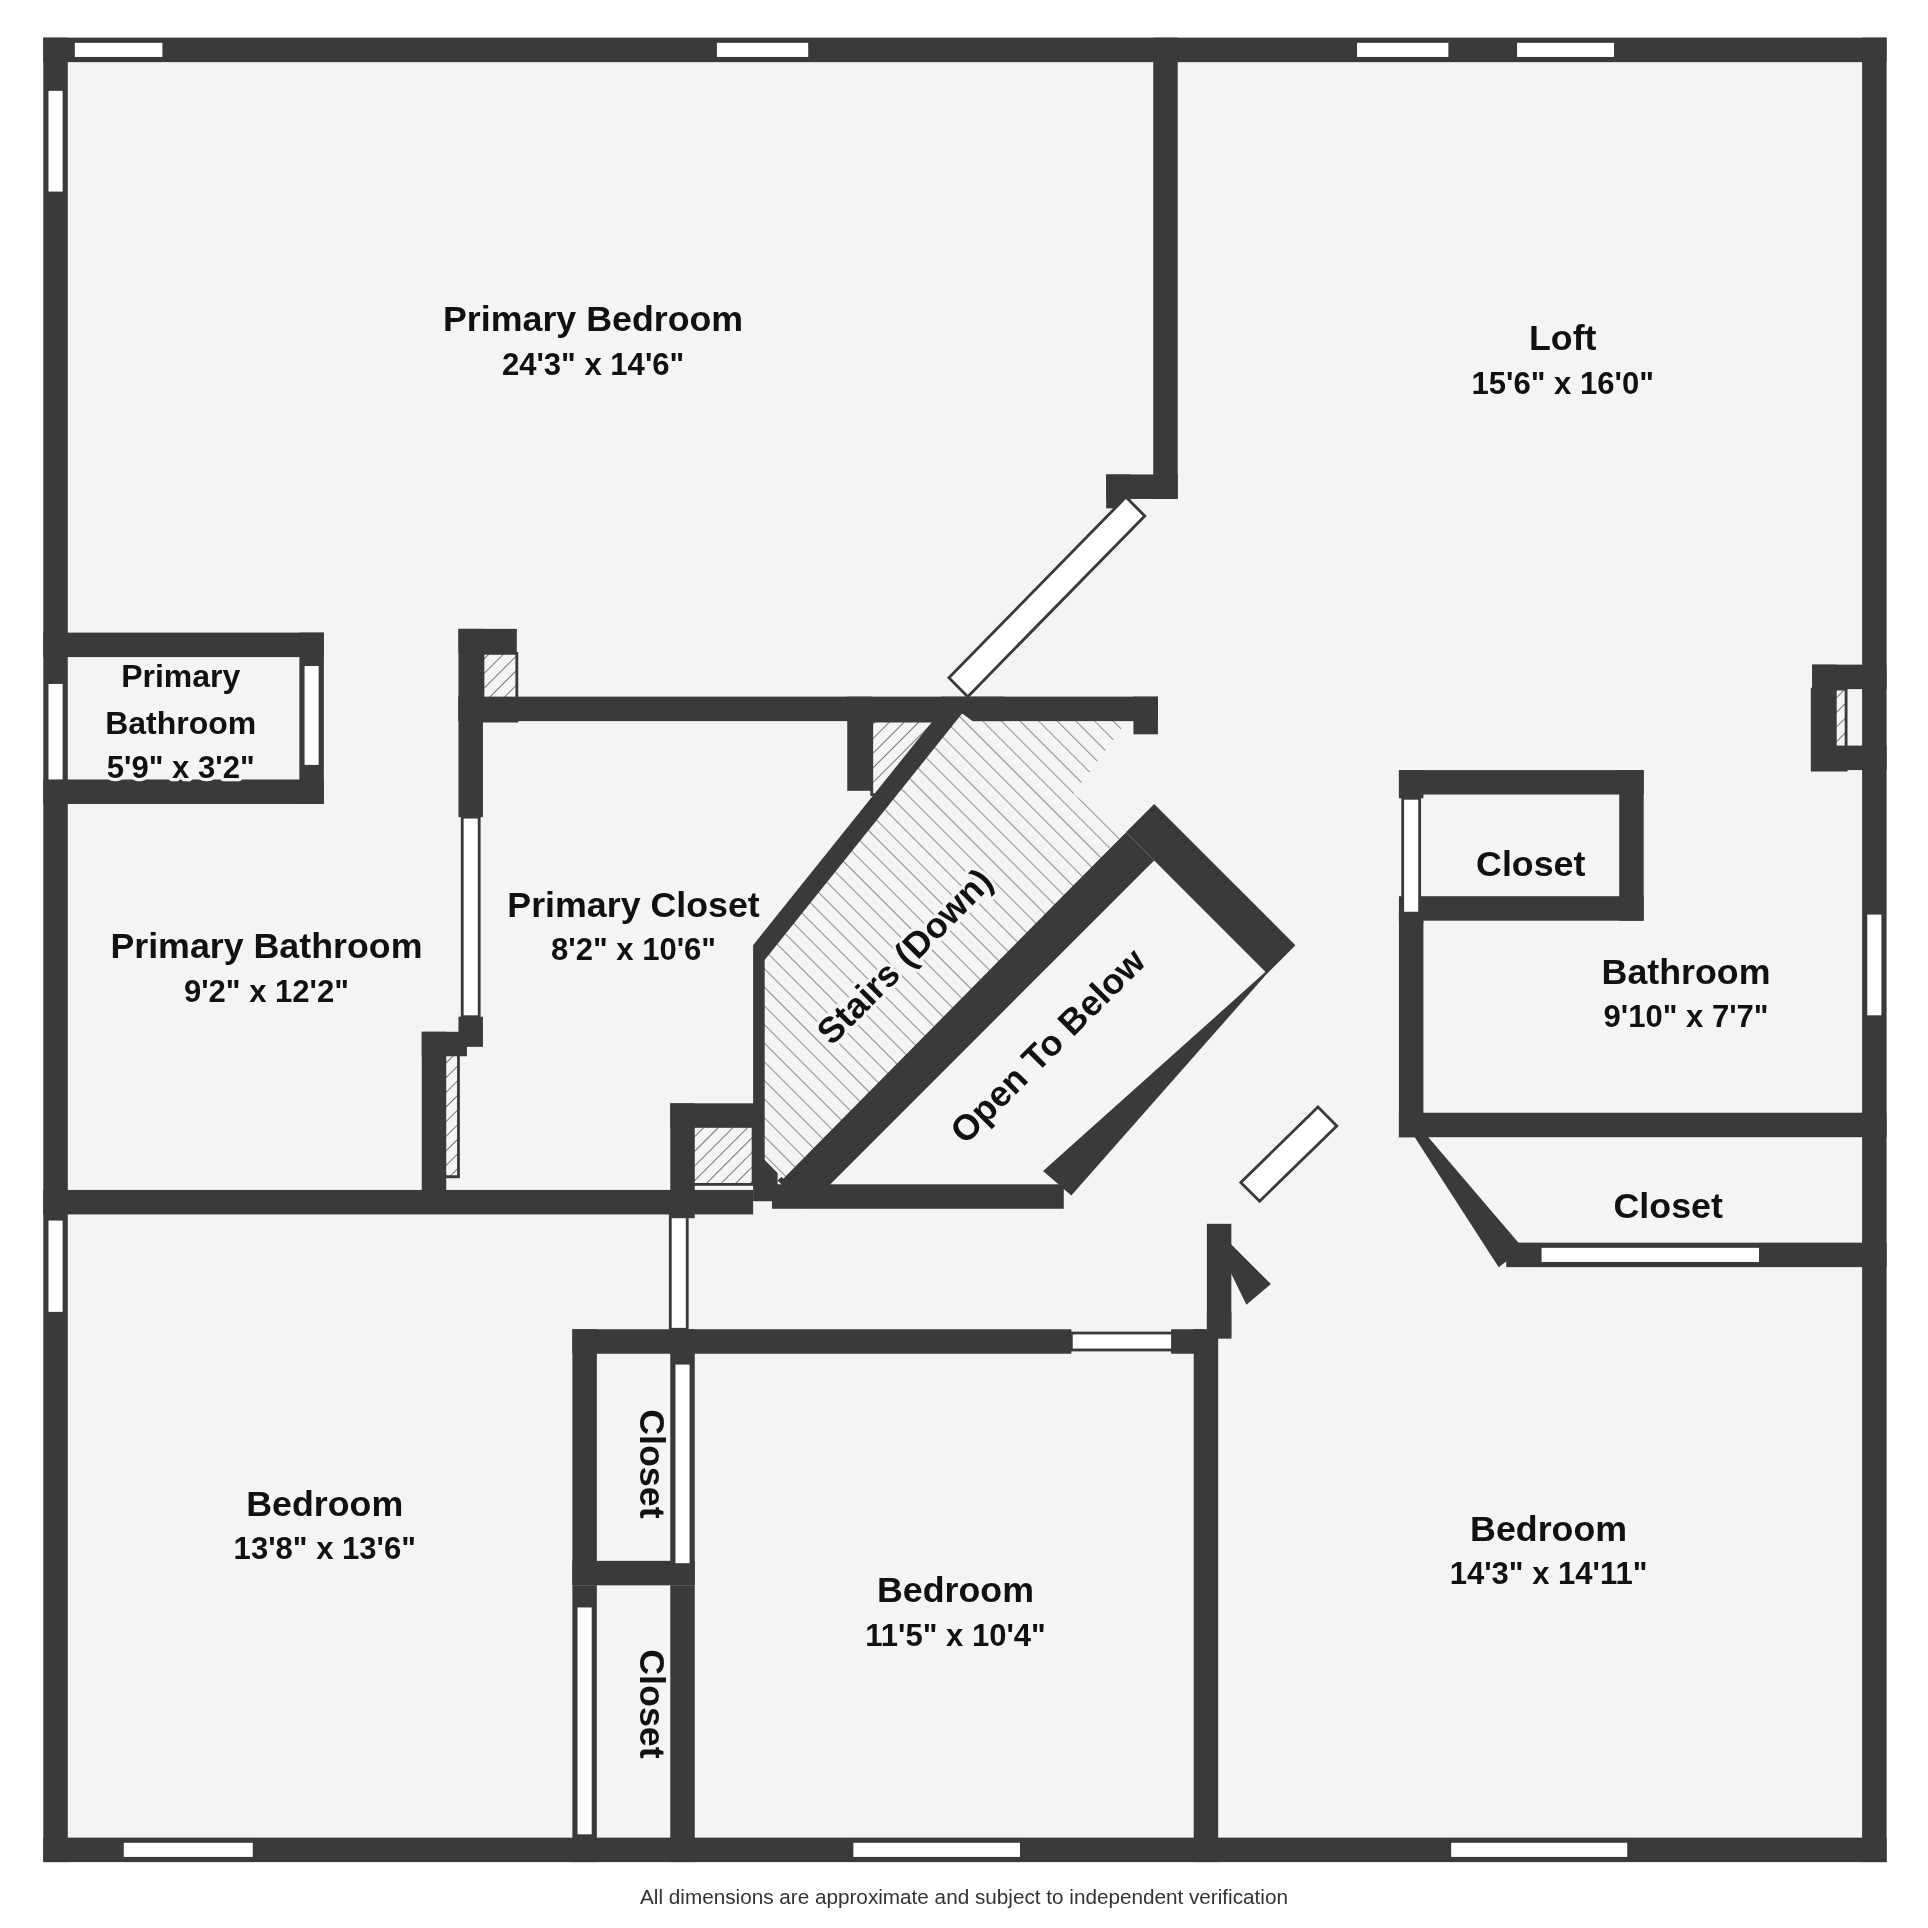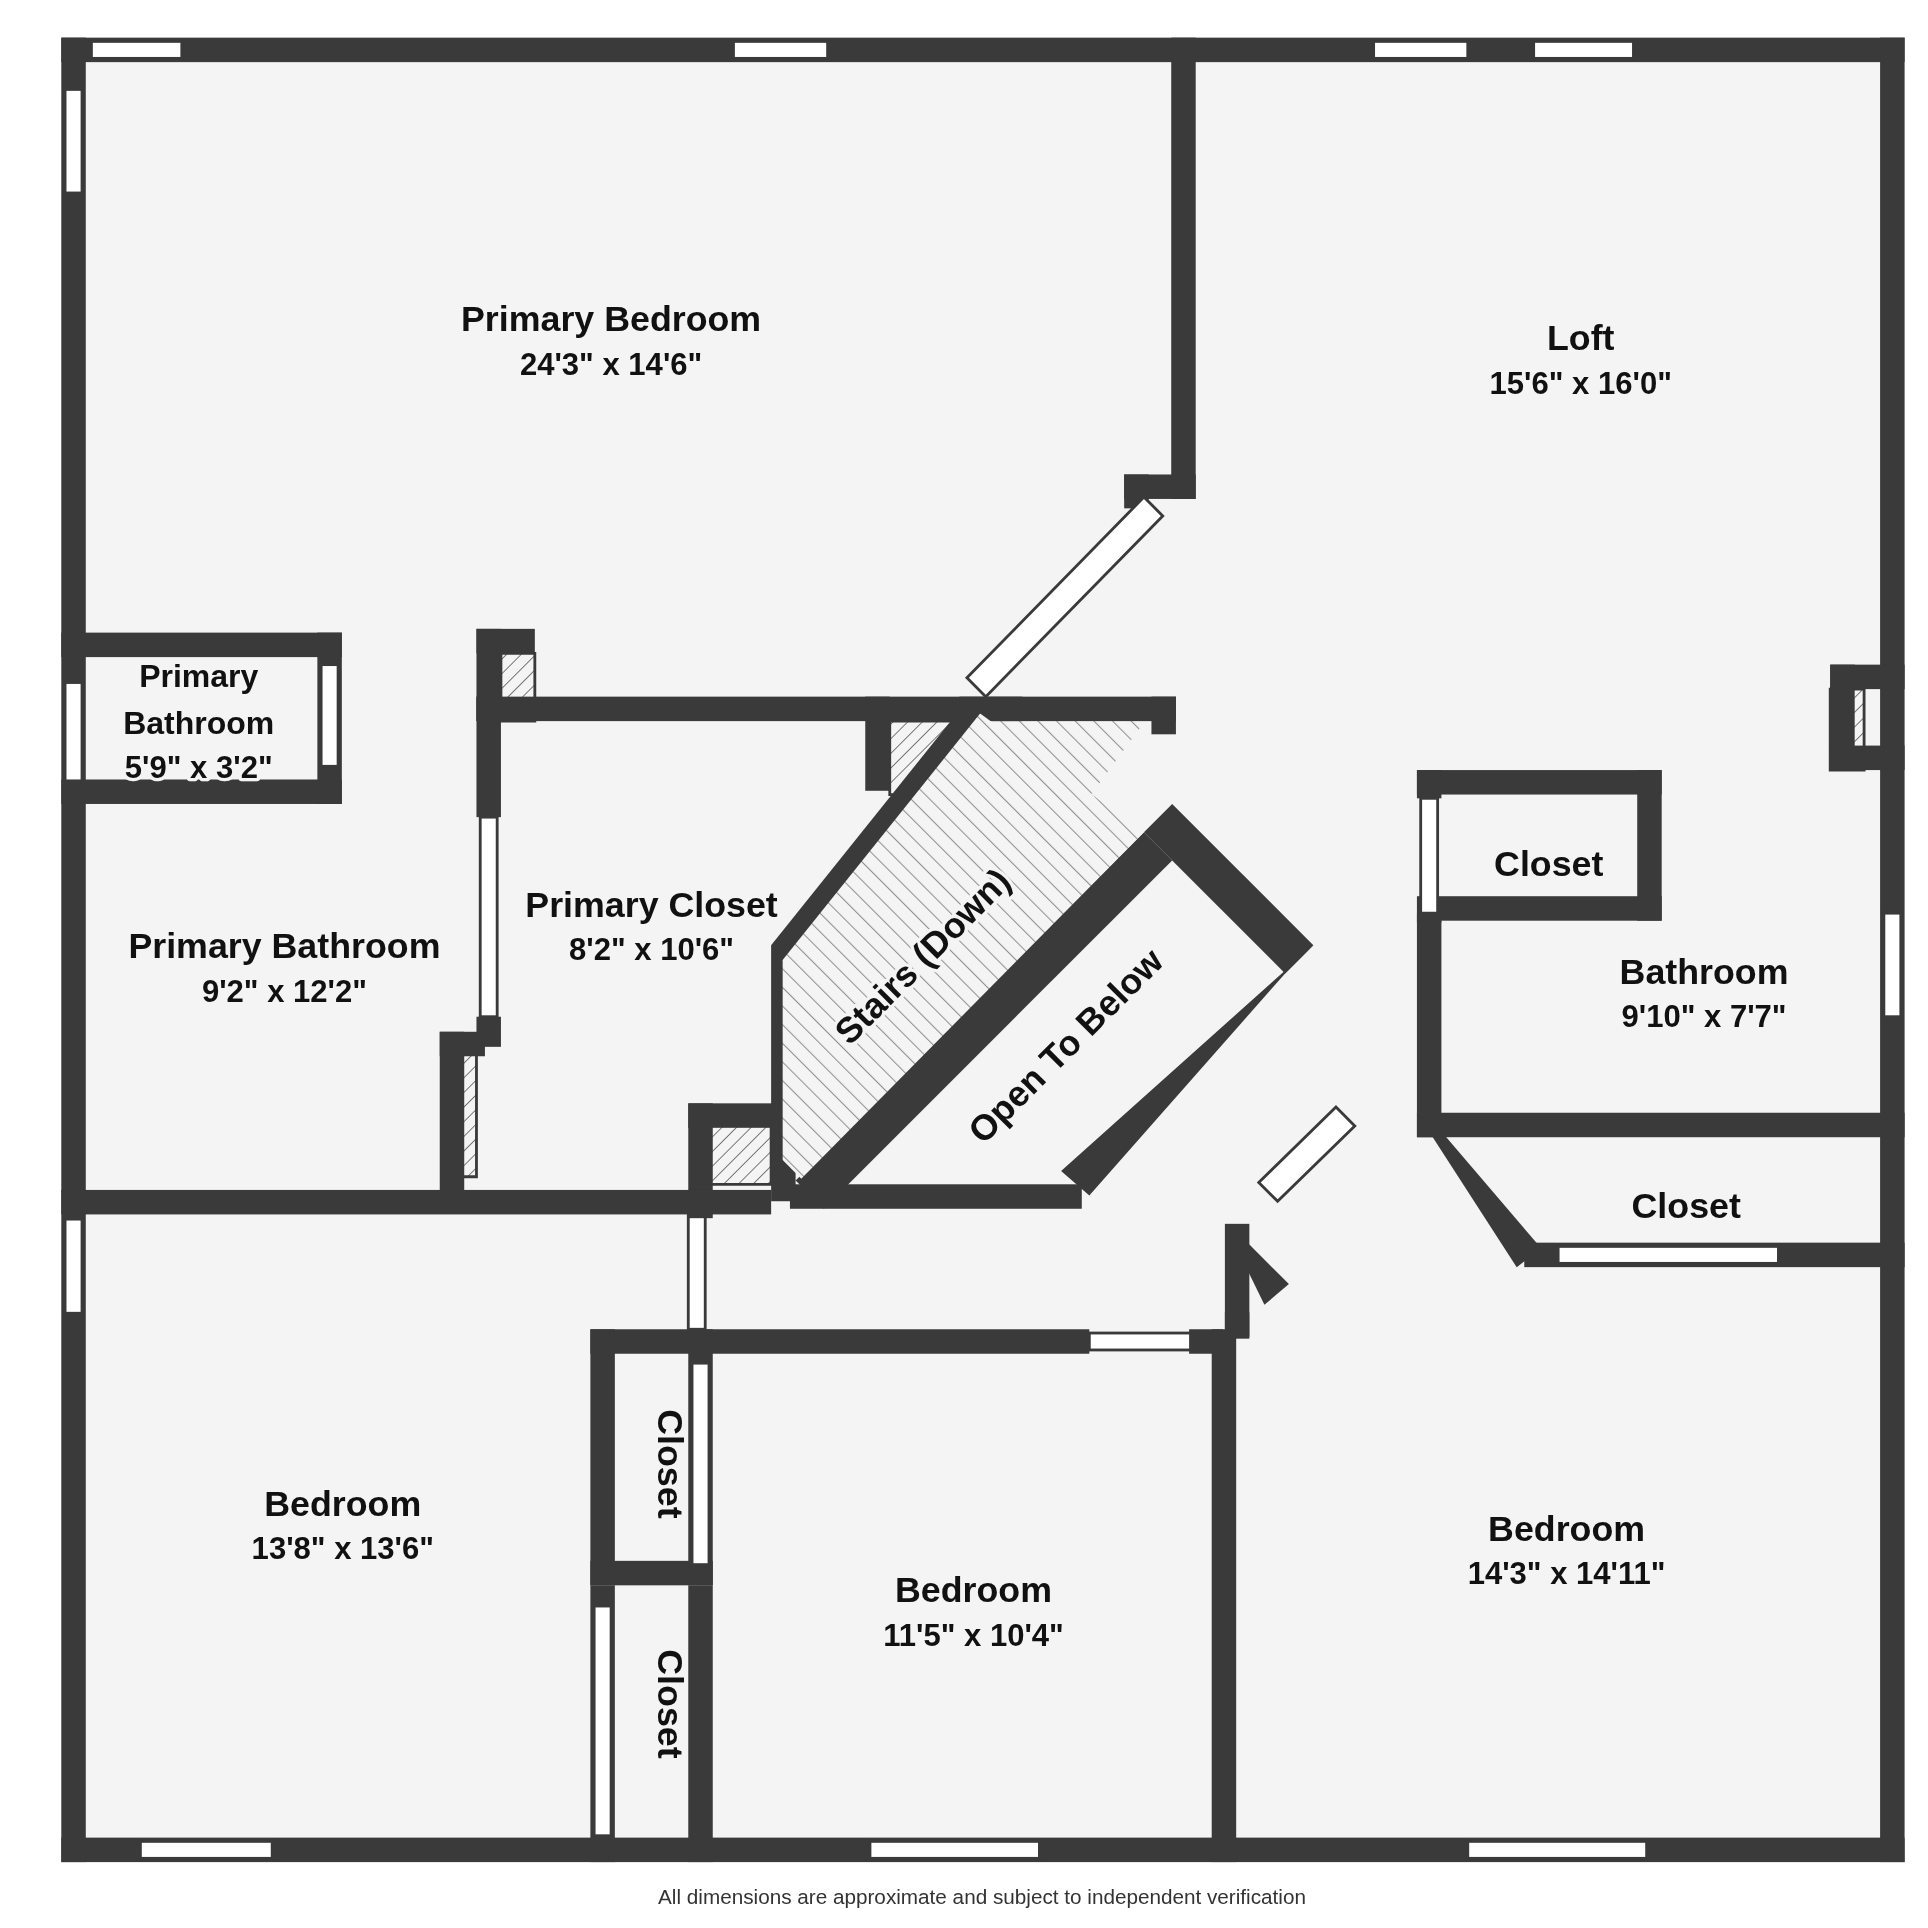--- a/index.html
+++ b/index.html
@@ -11,21 +11,20 @@
     width: 1928px;
     height: 1928px;
     font-family: "Liberation Sans", sans-serif;
     overflow: hidden;
   }
   #plan-root {
     position: relative;
     width: 1632px;
     height: 1928px;
     background: #ffffff;
-    margin-left: 18px;
   }
   svg#floorplan {
     display: block;
     width: 1928px;
     height: 1928px;
   }
   .room-name {
     font-family: "Liberation Sans", sans-serif;
     font-weight: bold;
     font-size: 38px;

